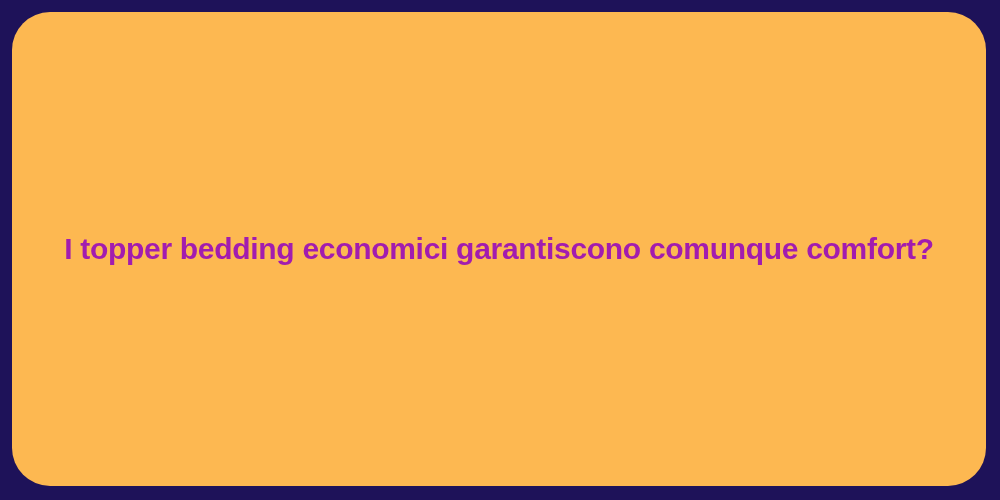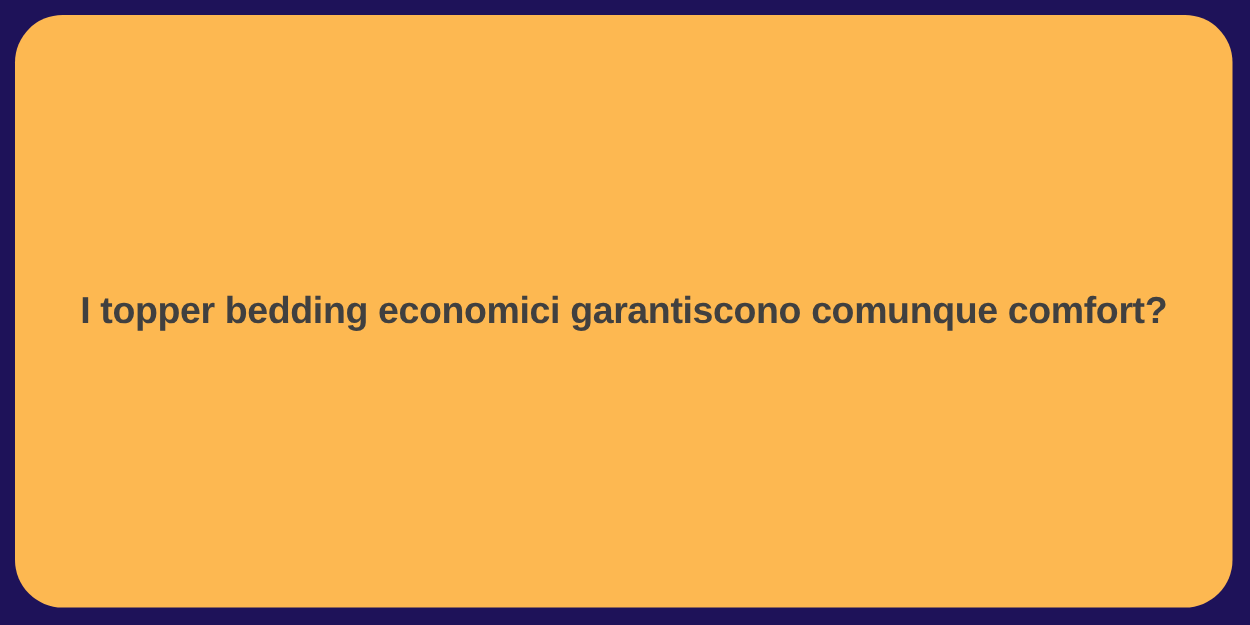--- a/index.html
+++ b/index.html
@@ -39,21 +39,21 @@
   }
 
   
   #faq-question {
     display: block;
     width: 100%;
     margin: 0;
     padding: 0 26px;
     box-sizing: border-box;
     text-align: center;
-    color: #404040;
+    color: #a21caf;
     font-family: "Liberation Sans", sans-serif;
     font-size: 30px;
     font-weight: 700;
     line-height: 1.25;
     letter-spacing: -0.3px;
     white-space: nowrap;
     -webkit-font-smoothing: antialiased;
   }
 </style>
 </head>

